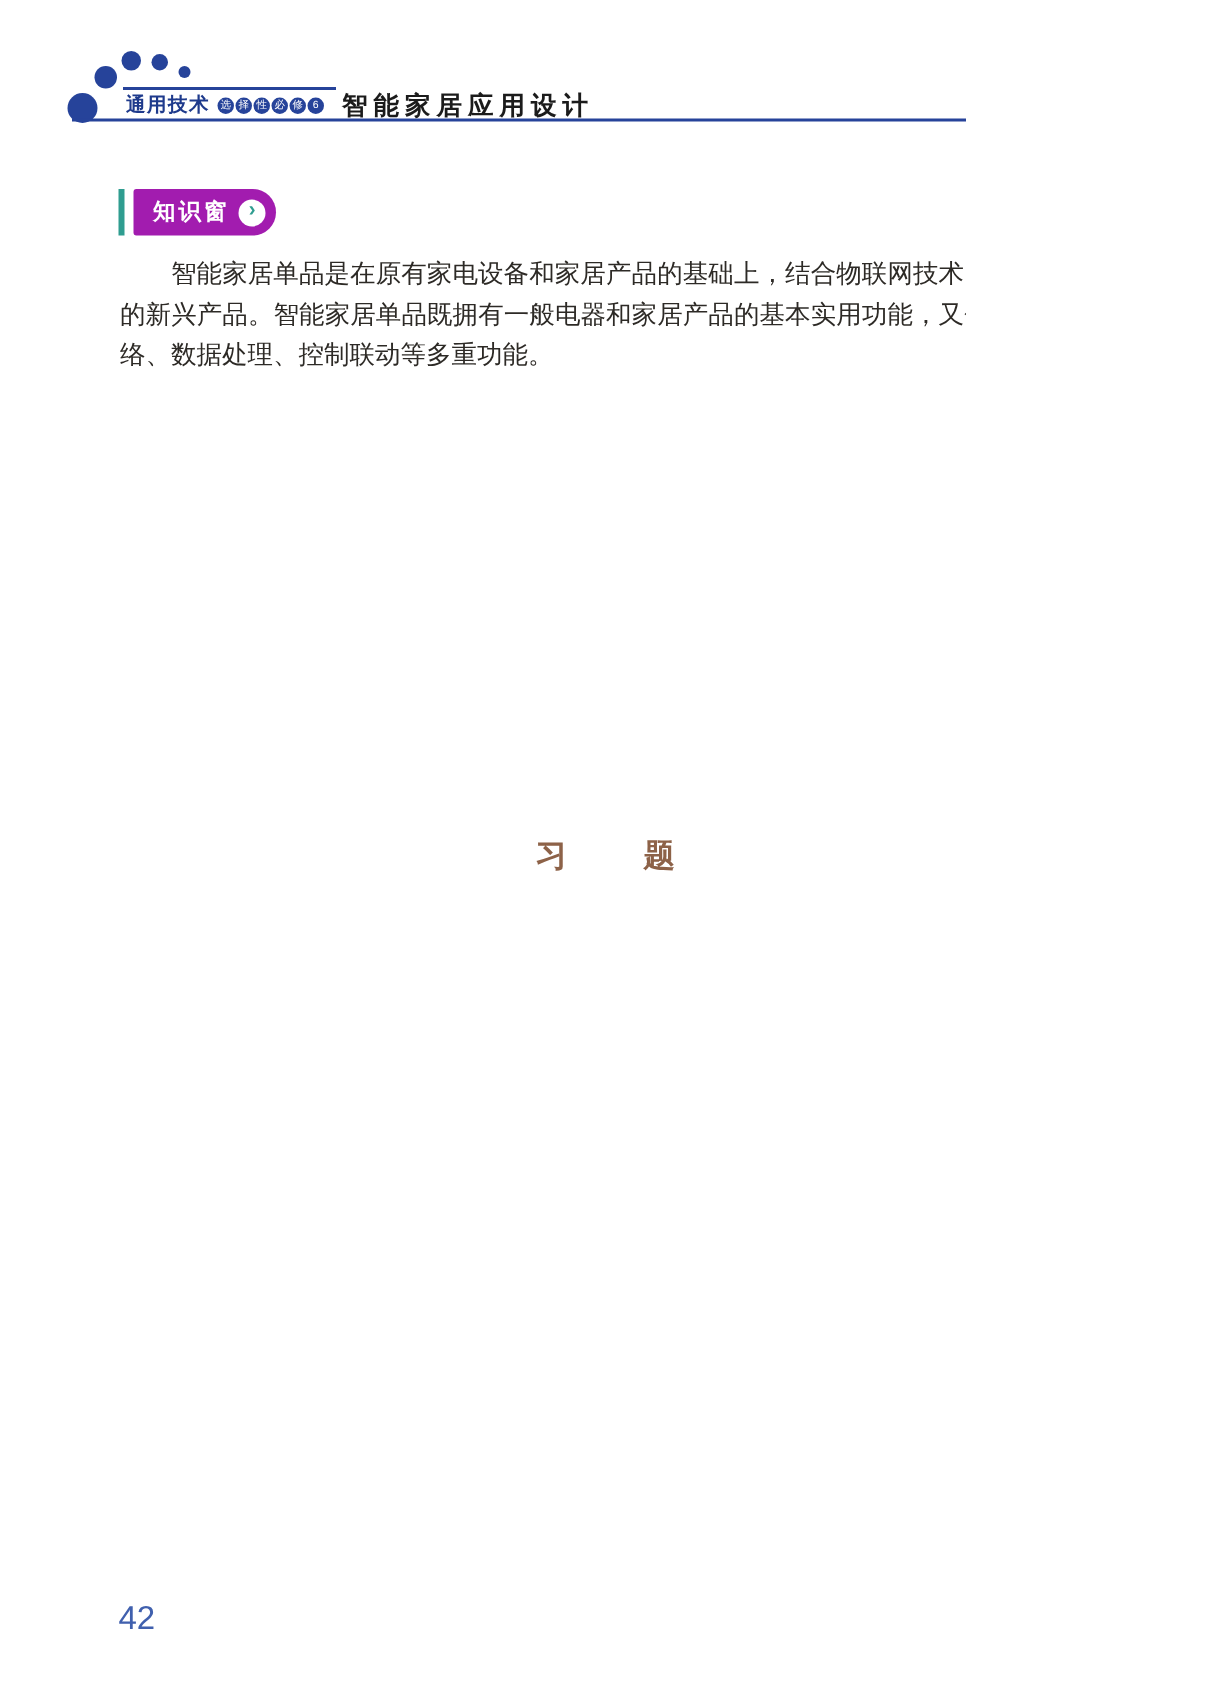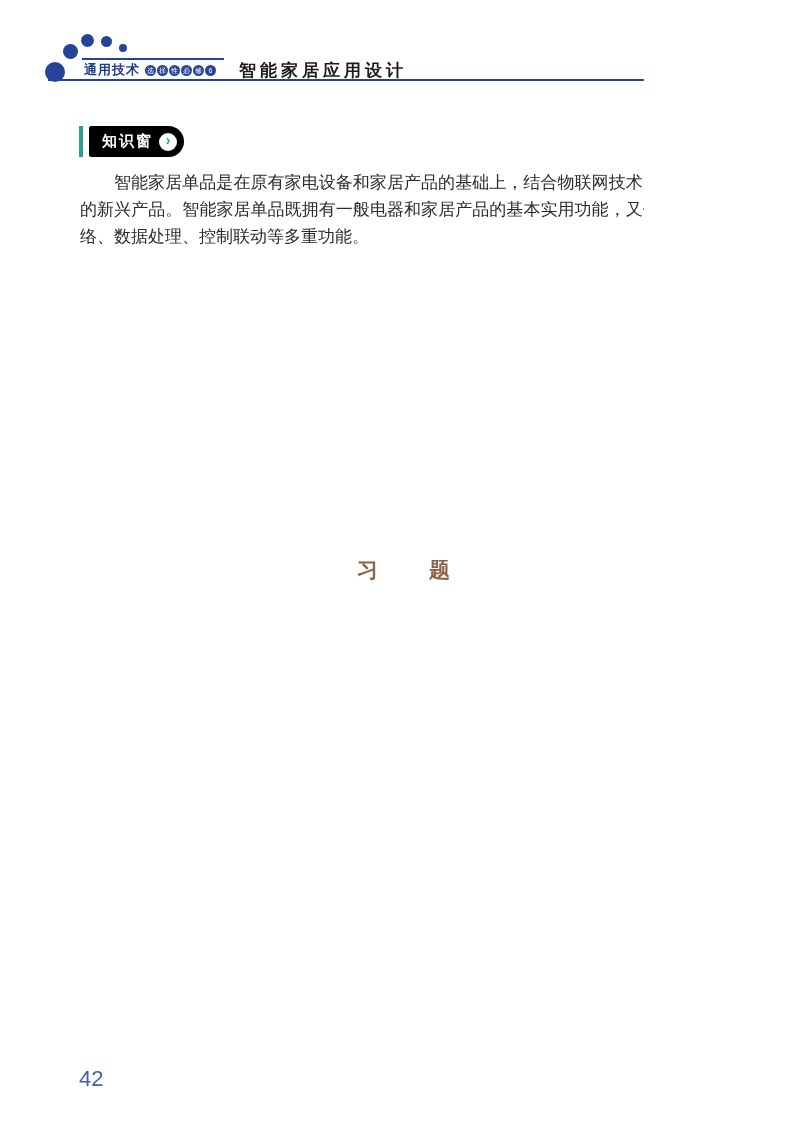--- a/index.html
+++ b/index.html
@@ -37,34 +37,34 @@
     white-space:nowrap;
   }
   .series-badge{display:flex;align-items:center;gap:1px;margin-left:5px;}
   .series-badge .bchar{
     width:11px;height:11px;border-radius:50%;
     background:#26439a;color:#ffffff;
     font-size:7px;line-height:11px;text-align:center;
     font-family:"Liberation Sans","DejaVu Sans",sans-serif;
   }
   .book-title{
-    margin-left:23px;
+    margin-left:12px;
     font-size:17px;font-weight:bold;color:#1b1b1b;letter-spacing:4px;
     white-space:nowrap;
     font-family:Liberation Mono, monospace;
   }
 
   
   .kw-bar{
     position:absolute;left:79px;top:126px;width:4px;height:31px;
     background:#2f9d90;
   }
   .kw-badge{
     position:absolute;left:89px;top:126px;height:31px;
-    background:#000000;
+    background:#a21caf;
     border-radius:2px 16px 16px 2px;
     display:flex;align-items:center;
     padding:0 7px 0 13px;
     font-family:Liberation Mono, monospace;
   }
   .kw-label{
     color:#ffffff;font-size:15px;font-weight:bold;letter-spacing:2px;
     white-space:nowrap;
   }
   .kw-arrow-circle{

